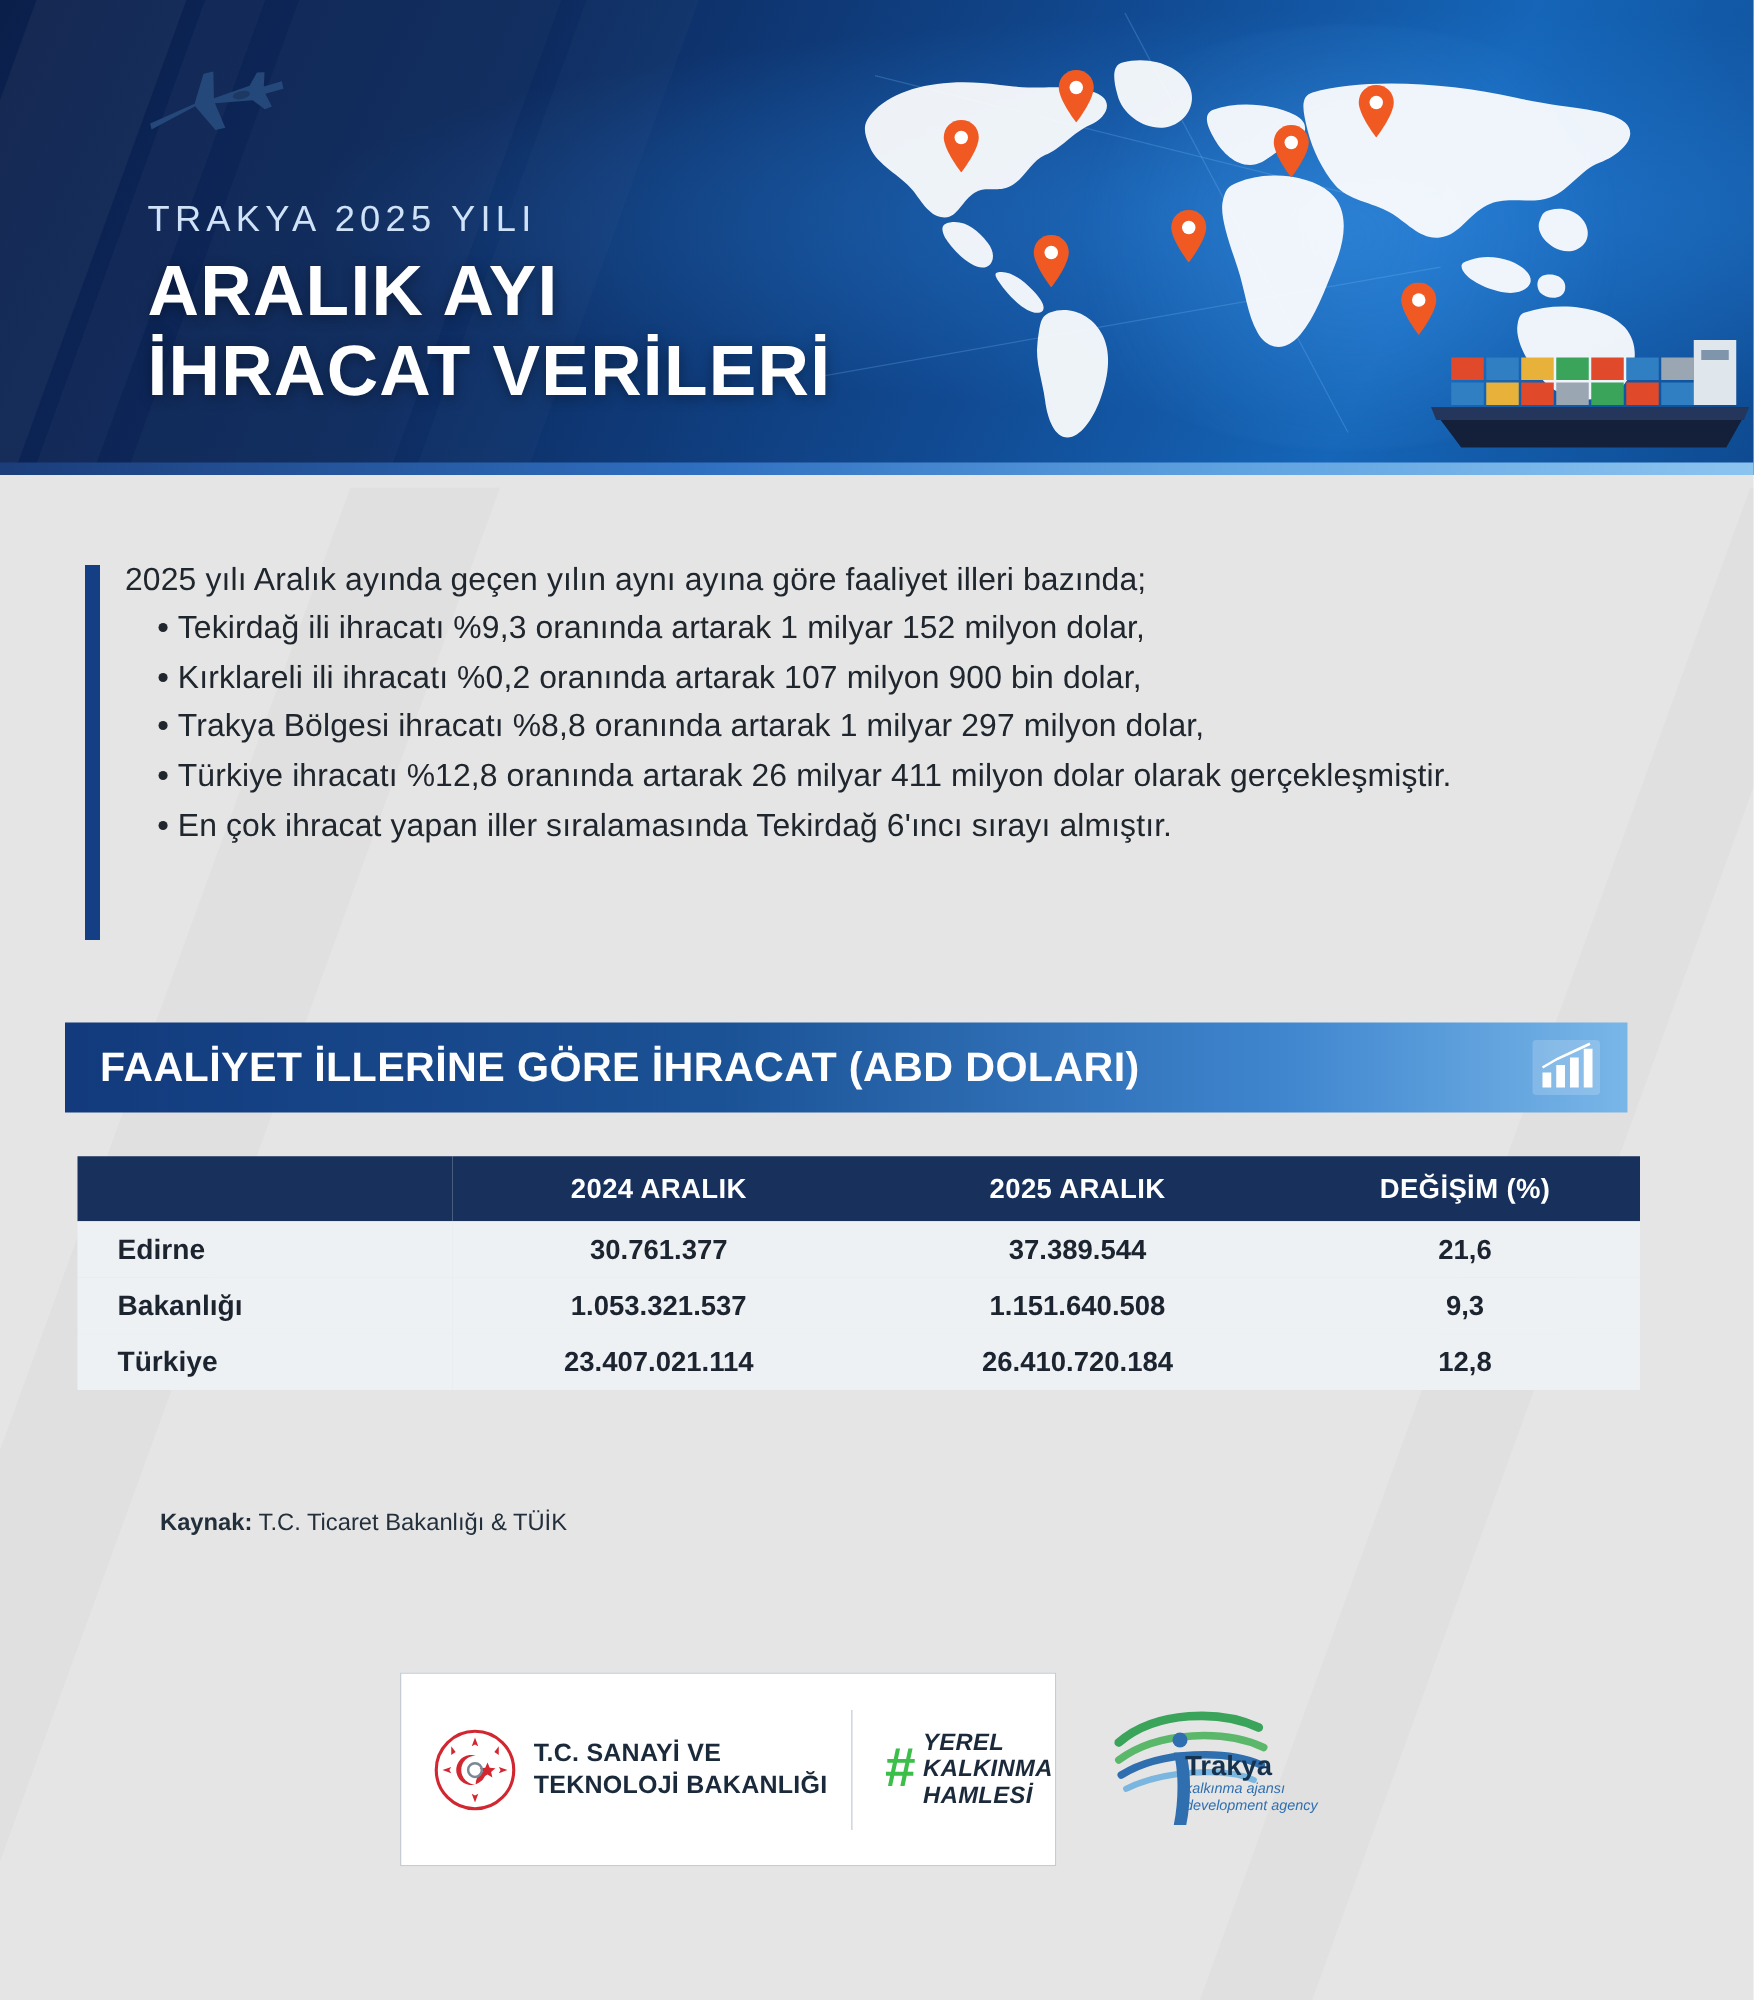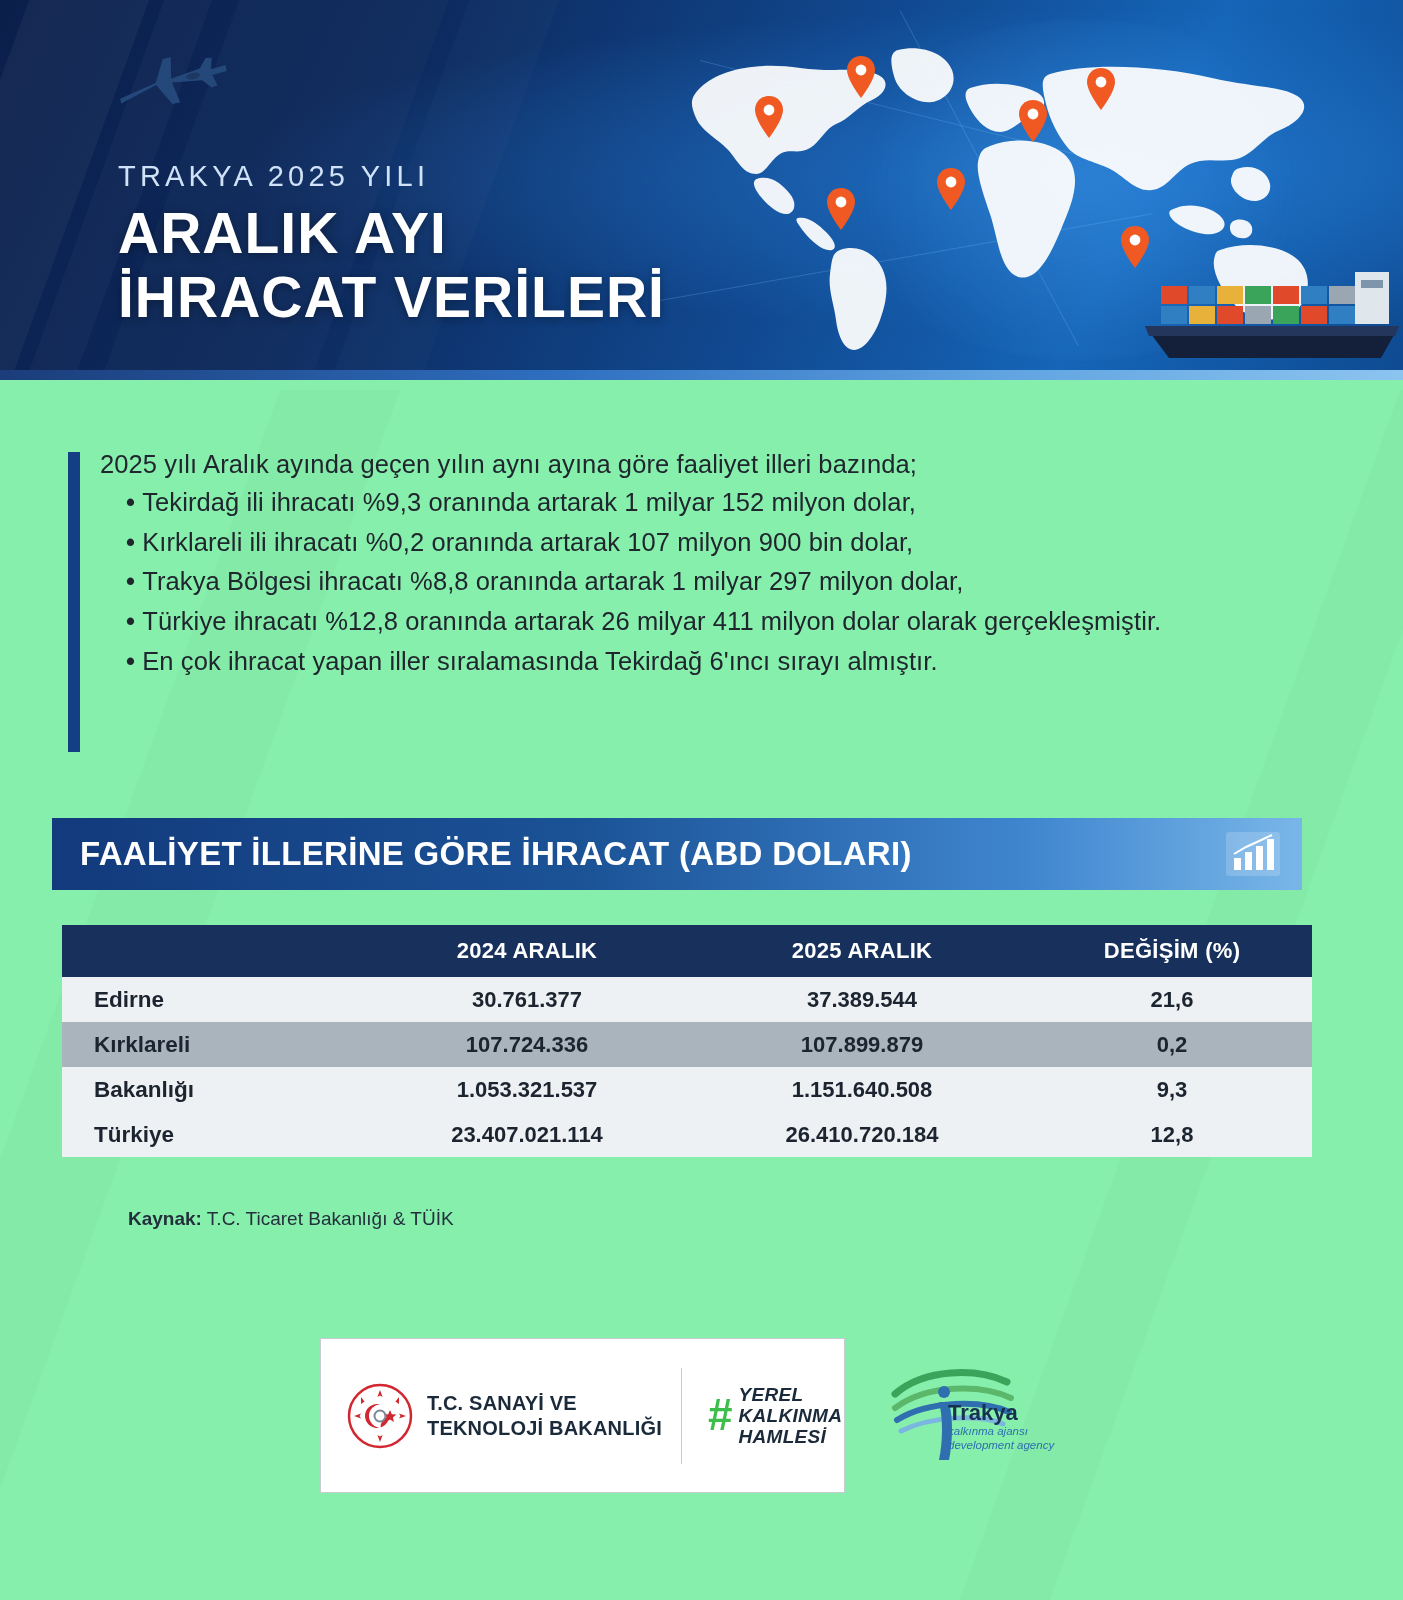--- a/index.html
+++ b/index.html
@@ -7,21 +7,21 @@
     width: 1403px;
     height: 1600px;
     font-family: "Liberation Sans", sans-serif;
     background: #ffffff;
     overflow: hidden;
   }
   .page {
     position: relative;
     width: 1403px;
     height: 1600px;
-    background: #86efac;
+    background: #e5e5e5;
   }
 
   
   .header {
     position: relative;
     width: 1403px;
     height: 380px;
     background:
       radial-gradient(ellipse at 78% 45%, rgba(40,130,220,0.55) 0%, rgba(20,70,140,0) 55%),
       linear-gradient(115deg, #0b1f4b 0%, #0d2a5e 28%, #114a92 58%, #1565b8 78%, #0e4a91 100%);
@@ -423,26 +423,20 @@
         <th class="col-c">DEĞİŞİM (%)</th>
       </tr>
     </thead>
     <tbody>
       <tr class="row-light">
         <td class="name">Edirne</td>
         <td>30.761.377</td>
         <td>37.389.544</td>
         <td>21,6</td>
       </tr>
-      <tr class="row-dark">
-        <td class="name">Kırklareli</td>
-        <td>107.724.336</td>
-        <td>107.899.879</td>
-        <td>0,2</td>
-      </tr>
       <tr class="row-light">
         <td class="name">Bakanlığı</td>
         <td>1.053.321.537</td>
         <td>1.151.640.508</td>
         <td>9,3</td>
       </tr>
       <tr class="row-light">
         <td class="name">Türkiye</td>
         <td>23.407.021.114</td>
         <td>26.410.720.184</td>

